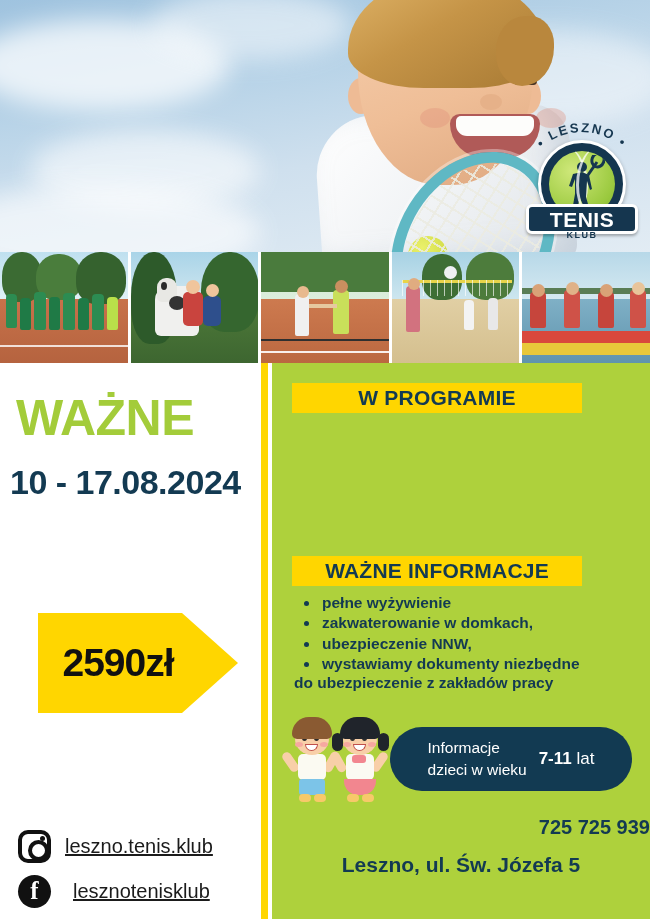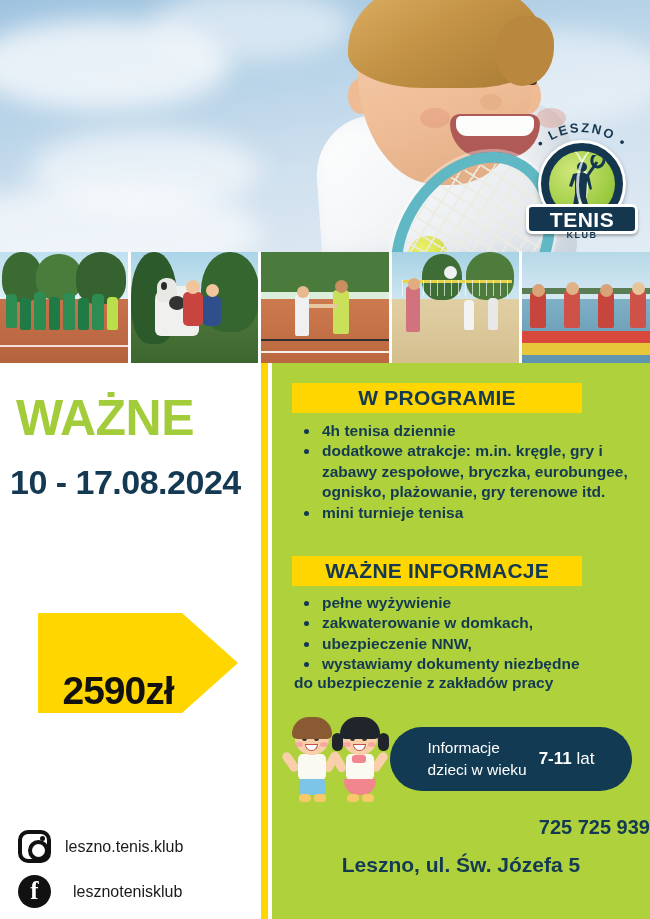--- a/index.html
+++ b/index.html
@@ -197,27 +197,27 @@
     position:absolute; left:38px; top:250px; width:200px; height:100px;
   }
   #price-arrow {
     position:absolute; left:0; top:0; width:200px; height:100px;
     background:#ffd600;
     clip-path:polygon(0 0, 72% 0, 100% 50%, 72% 100%, 0 100%);
   }
   #price-text {
     position:absolute; left:0; top:0; width:160px; height:100px;
     display:flex; align-items:center; justify-content:center;
-    color:#111111; font-weight:bold; font-size:39px; letter-spacing:-1px;margin-top:28px;
+    color:#111111; font-weight:bold; font-size:39px; letter-spacing:-1px;
   }
 
   #socials { position:absolute; left:18px; top:467px; width:240px; }
   .soc-row { display:flex; align-items:center; margin-bottom:12px; }
   .soc-label {
-    color:#1b1b1b; font-size:16px; margin-left:14px;
+    color:#1b1b1b; font-size:20px; margin-left:14px;text-decoration:underline;
   }
   .ig-icon {
     width:33px; height:33px; border:4px solid #111; border-radius:10px;
     position:relative; flex:0 0 33px;
   }
   .ig-icon:before {
     content:""; position:absolute; left:6px; top:6px; width:13px; height:13px;
     border:4px solid #111; border-radius:50%;
   }
   .ig-icon:after {
@@ -456,25 +456,20 @@
       <div class="soc-label" style="margin-left:22px">lesznotenisklub</div>
     </div>
   </div>
 </div>
 
 <div id="divider"></div>
 
 <div id="green-panel">
 
   <div class="yellow-head" id="head-program">W PROGRAMIE</div>
-  <ul class="bullets" id="list-program">
-    <li>4h tenisa dziennie</li>
-    <li>dodatkowe atrakcje: m.in. kręgle, gry i zabawy zespołowe, bryczka, eurobungee, ognisko, plażowanie, gry terenowe itd.</li>
-    <li>mini turnieje tenisa</li>
-  </ul>
 
   <div class="yellow-head" id="head-info">WAŻNE INFORMACJE</div>
   <ul class="bullets" id="list-info">
     <li>pełne wyżywienie</li>
     <li>zakwaterowanie w domkach,</li>
     <li>ubezpieczenie NNW,</li>
     <li>wystawiamy dokumenty niezbędne</li>
   </ul>
   <div id="info-note">do ubezpieczenie z zakładów pracy</div>
 

